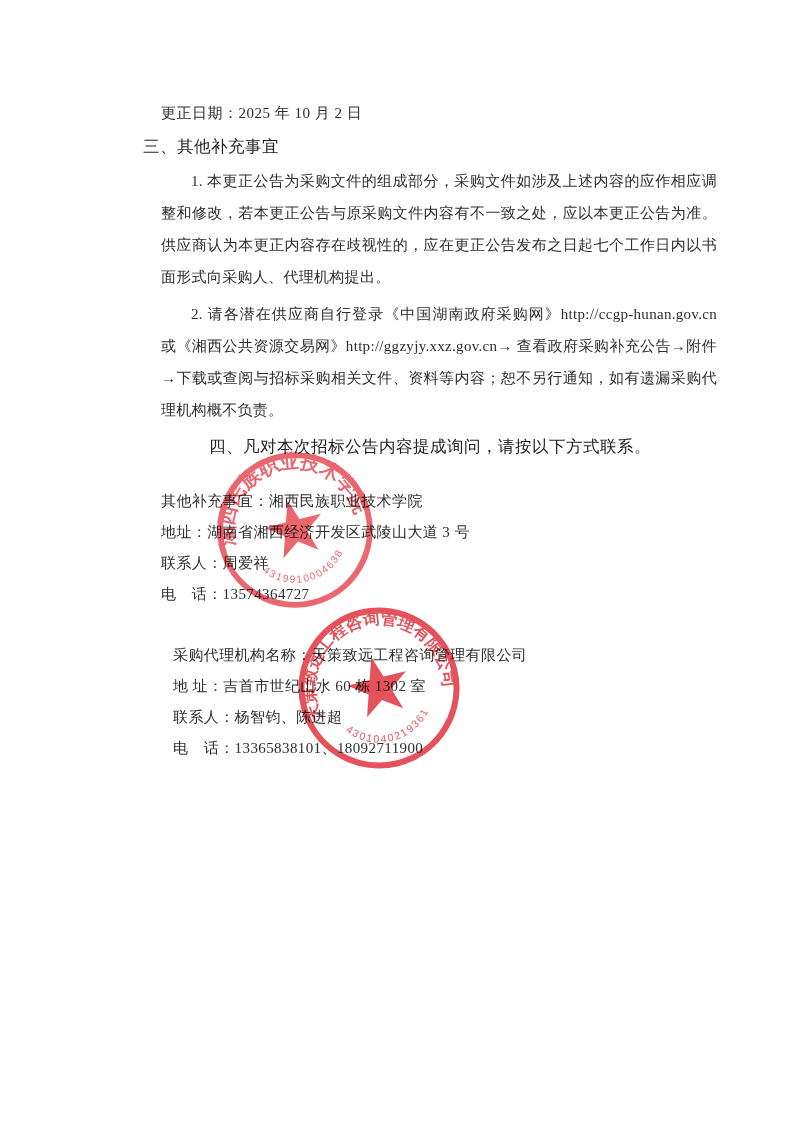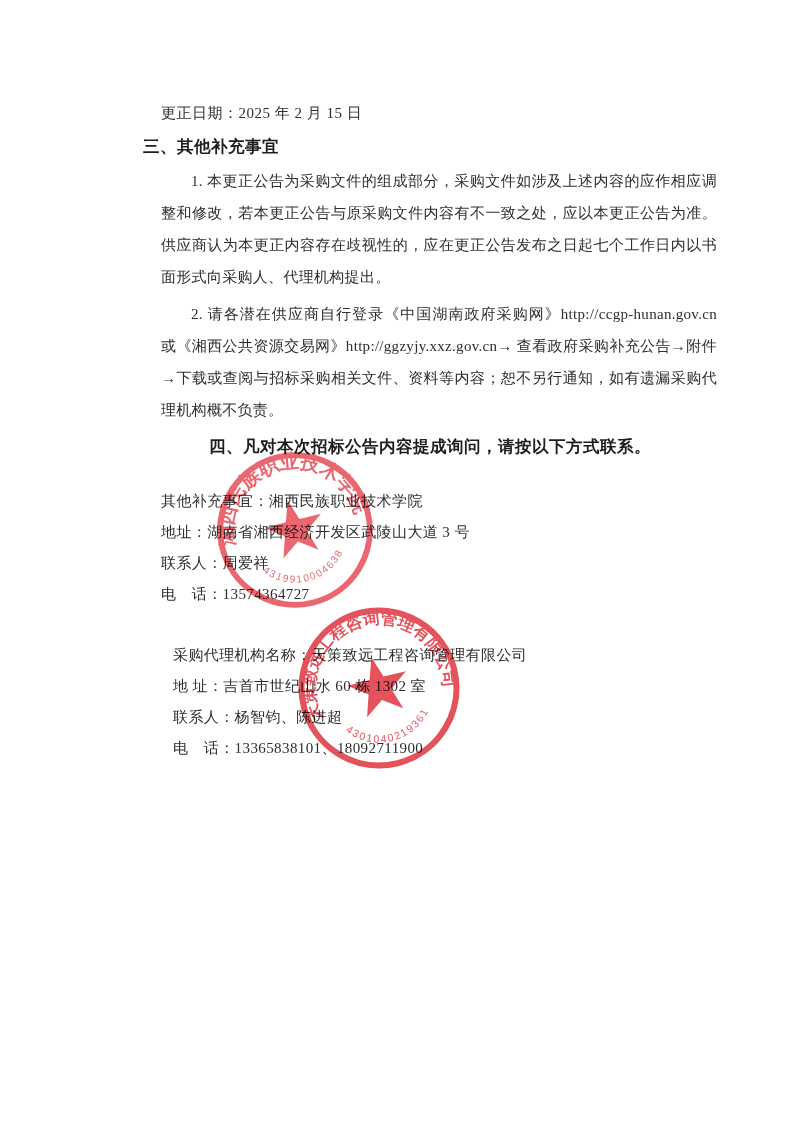--- a/index.html
+++ b/index.html
@@ -16,21 +16,21 @@
     position:absolute;
     left:161px; top:96px;
     width:556px;
   }
   .date-line {
     font-size:15px; line-height:22px;
     padding-top:6px; margin:0 0 10px 0;
     letter-spacing:0.5px;
   }
   .sec-heading {
-    font-weight:700; font-size:16.5px; color:#1d1d1d;
+    font-weight:400; font-size:16.5px; color:#1d1d1d;
     line-height:26px; margin:2px 0 0 -18px;
     letter-spacing:0.5px;
   }
   .para {
     font-size:15px; line-height:32px;
     text-align:justify; text-indent:2em;
     margin:5px 0 0 0;
     letter-spacing:0.3px;
   }
   .sec-heading.h4 { margin-top:8px; line-height:26px;text-align:center; }
@@ -44,21 +44,21 @@
   }
   .stamp svg { display:block; }
 </style>
 </head>
 <body>
 
 <div class="page">
 
   <div class="content">
 
-    <div class="date-line">更正日期：2025 年 2 月 15 日</div>
+    <div class="date-line">更正日期：2025 年 10 月 2 日</div>
 
     <div class="sec-heading">三、其他补充事宜</div>
 
     <p class="para">1. 本更正公告为采购文件的组成部分，采购文件如涉及上述内容的应作相应调整和修改，若本更正公告与原采购文件内容有不一致之处，应以本更正公告为准。供应商认为本更正内容存在歧视性的，应在更正公告发布之日起七个工作日内以书面形式向采购人、代理机构提出。</p>
 
     <p class="para">2. 请各潜在供应商自行登录《中国湖南政府采购网》http://ccgp-hunan.gov.cn 或《湘西公共资源交易网》http://ggzyjy.xxz.gov.cn→ 查看政府采购补充公告→附件→下载或查阅与招标采购相关文件、资料等内容；恕不另行通知，如有遗漏采购代理机构概不负责。</p>
 
     <div class="sec-heading h4">四、凡对本次招标公告内容提成询问，请按以下方式联系。</div>
 
     <div class="contact-block">

